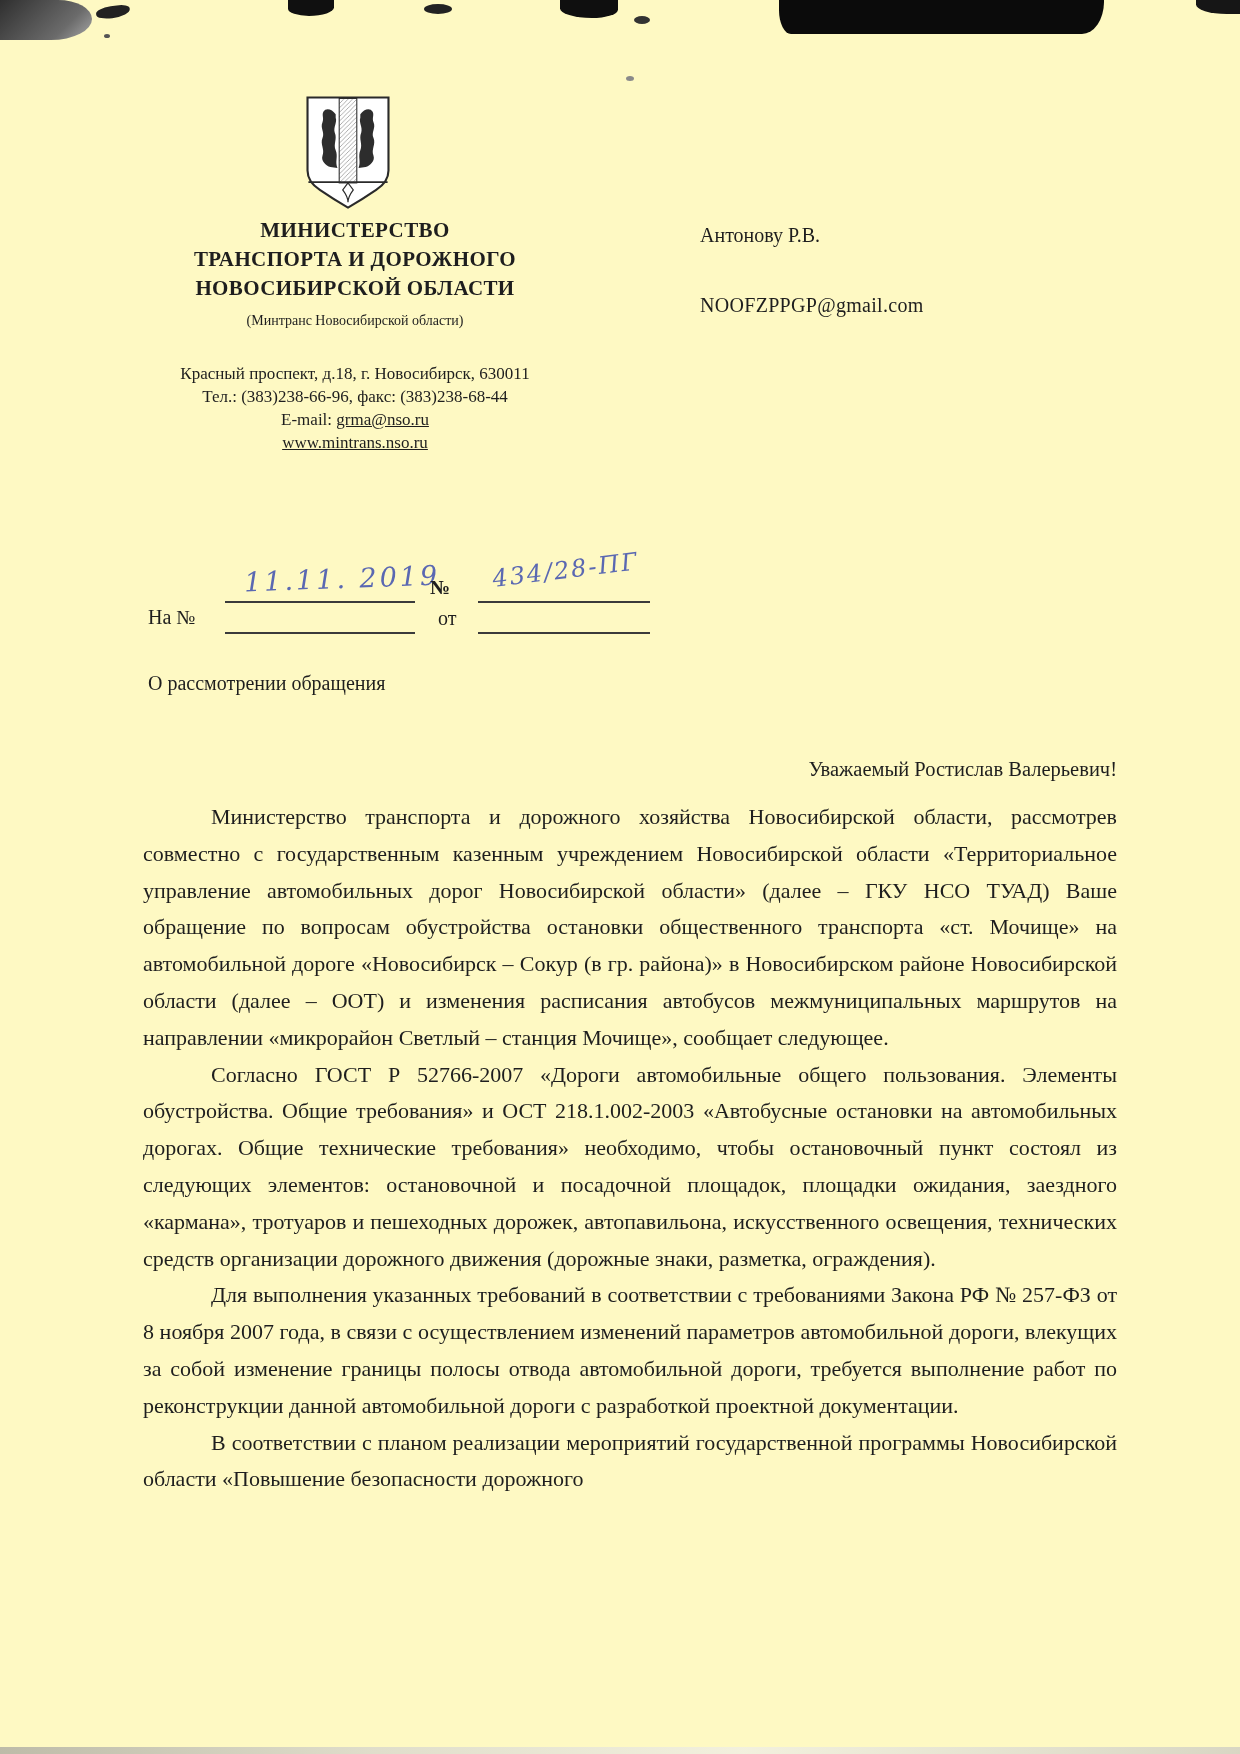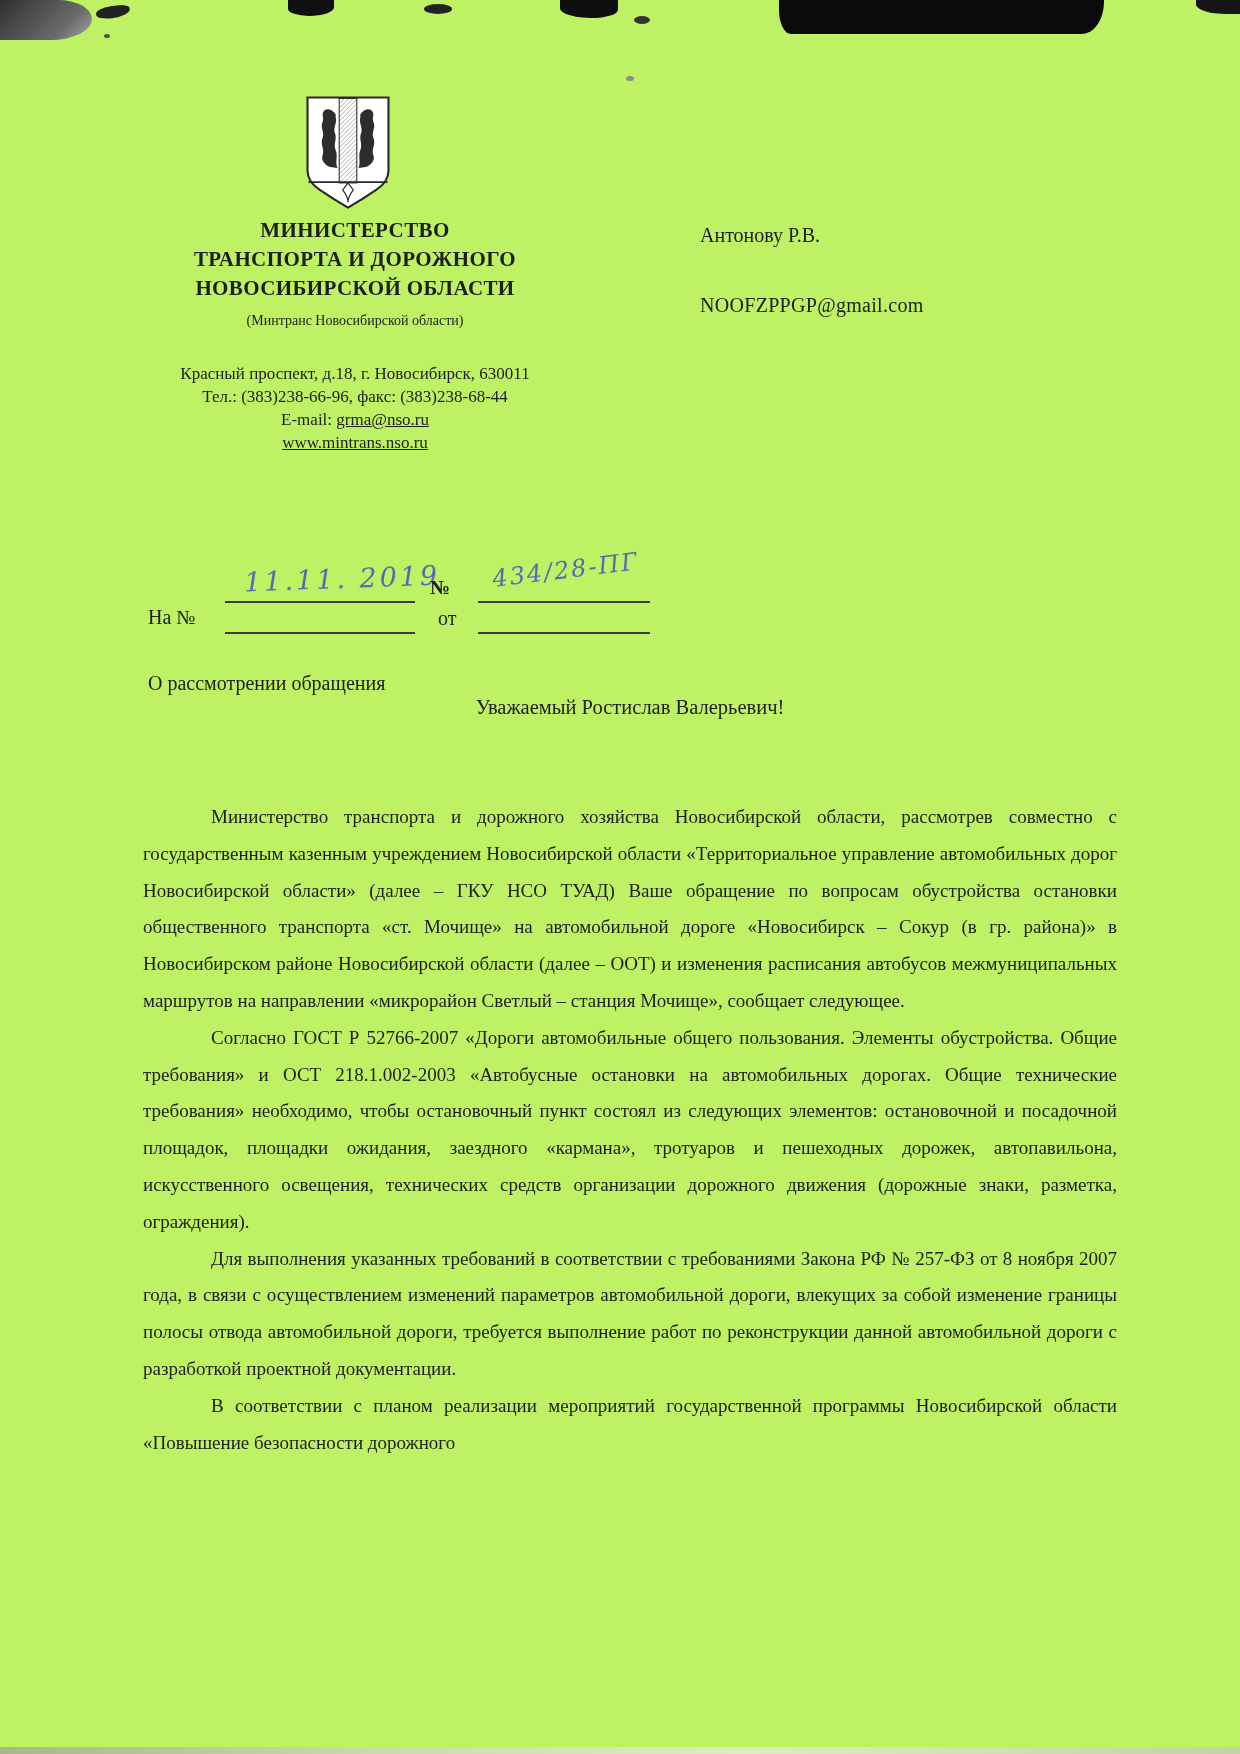--- a/index.html
+++ b/index.html
@@ -5,21 +5,21 @@
   :root{
     --ink:#1e1e1e;
     --handwriting:#5a68b2;
     --rule:#3b3b3b;
   }
   html,body{margin:0;padding:0;background:#e9e9e9;}
   .page{
     position:relative;
     width:1240px;height:1754px;
     margin:0 auto;
-    background:#bef264;
+    background:#fef9c3;
     overflow:hidden;
     font-family:"Liberation Serif","DejaVu Serif",serif;
     color:var(--ink);
   }
   
   .artifact{position:absolute;background:#111;}
   .a1{left:0;top:0;width:92px;height:40px;background:linear-gradient(135deg,#2f2f2f,#6b6b6b 70%,#a9a9a9);border-radius:0 70% 85% 0/0 90% 100% 0;}
   .a2{left:96px;top:6px;width:34px;height:12px;background:#222;border-radius:50% 40% 60% 50%;transform:rotate(-8deg);}
   .a3{left:288px;top:0;width:46px;height:16px;background:#101010;border-radius:0 0 60% 50%;}
   .a4{left:424px;top:4px;width:28px;height:10px;background:#222;border-radius:50%;}
@@ -48,22 +48,22 @@
   .bl-num2{left:478px;top:632px;width:172px;}
   .lbl{position:absolute;font-size:20px;}
   .lbl-no{left:430px;top:576px;font-weight:bold;}
   .lbl-nano{left:148px;top:606px;}
   .lbl-ot{left:438px;top:607px;}
   .hand{position:absolute;font-family:"DejaVu Serif",serif;font-style:italic;color:var(--handwriting);letter-spacing:3px;}
   .hand-date{left:244px;top:563px;font-size:27px;transform:rotate(-2deg);}
   .hand-num{left:492px;top:556px;font-size:24px;transform:rotate(-7deg);letter-spacing:2px;}
   
   .subject{position:absolute;left:148px;top:672px;font-size:20px;text-align:right;}
-  .salutation{position:absolute;left:143px;top:696px;width:974px;text-align:center;font-size:20.5px;}
-  .body-text{position:absolute;left:143px;top:799px;width:974px;font-size:19px;line-height:36.8px;text-align:justify;}
+  .salutation{position:absolute;left:143px;top:758px;width:974px;text-align:right;font-size:20.5px;}
+  .body-text{position:absolute;left:143px;top:799px;width:974px;font-size:22px;line-height:36.8px;text-align:justify;}
   .body-text p{margin:0;text-indent:68px;}
 </style>
 </head>
 <body>
 
 <div class="page">
 
   <div class="artifact a1"></div>
   <div class="artifact a2"></div>
   <div class="artifact a3"></div>

